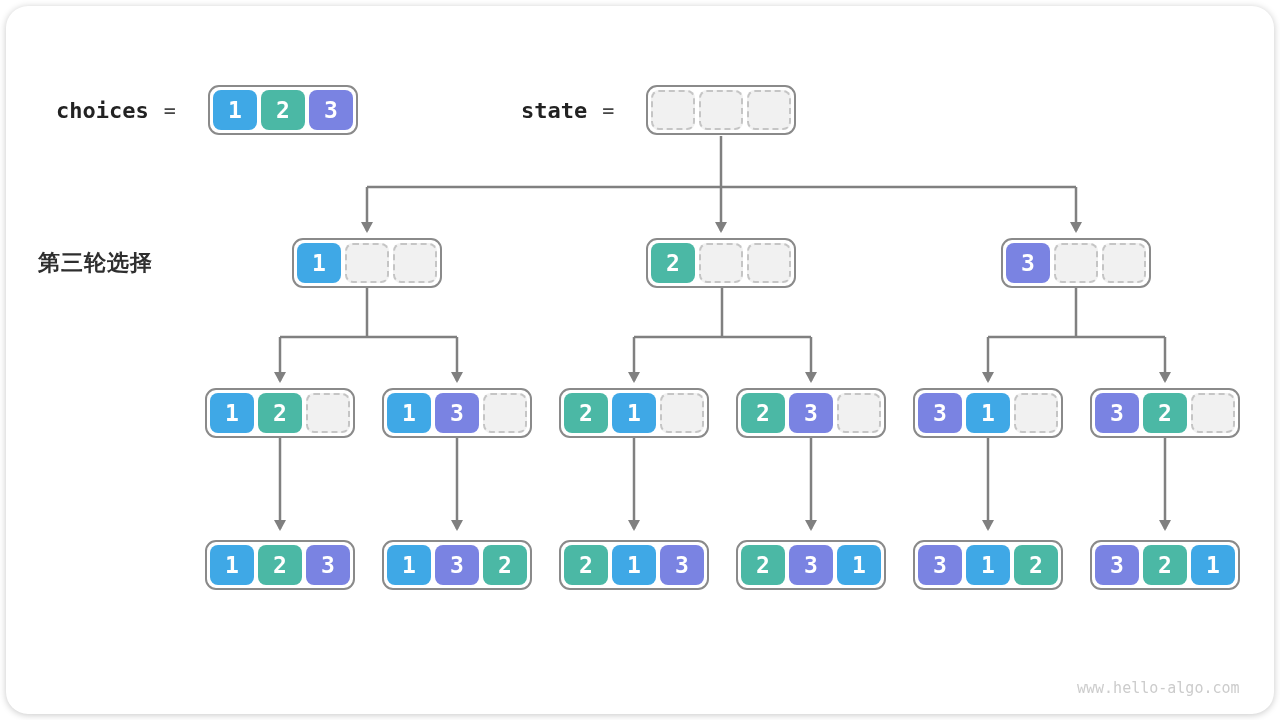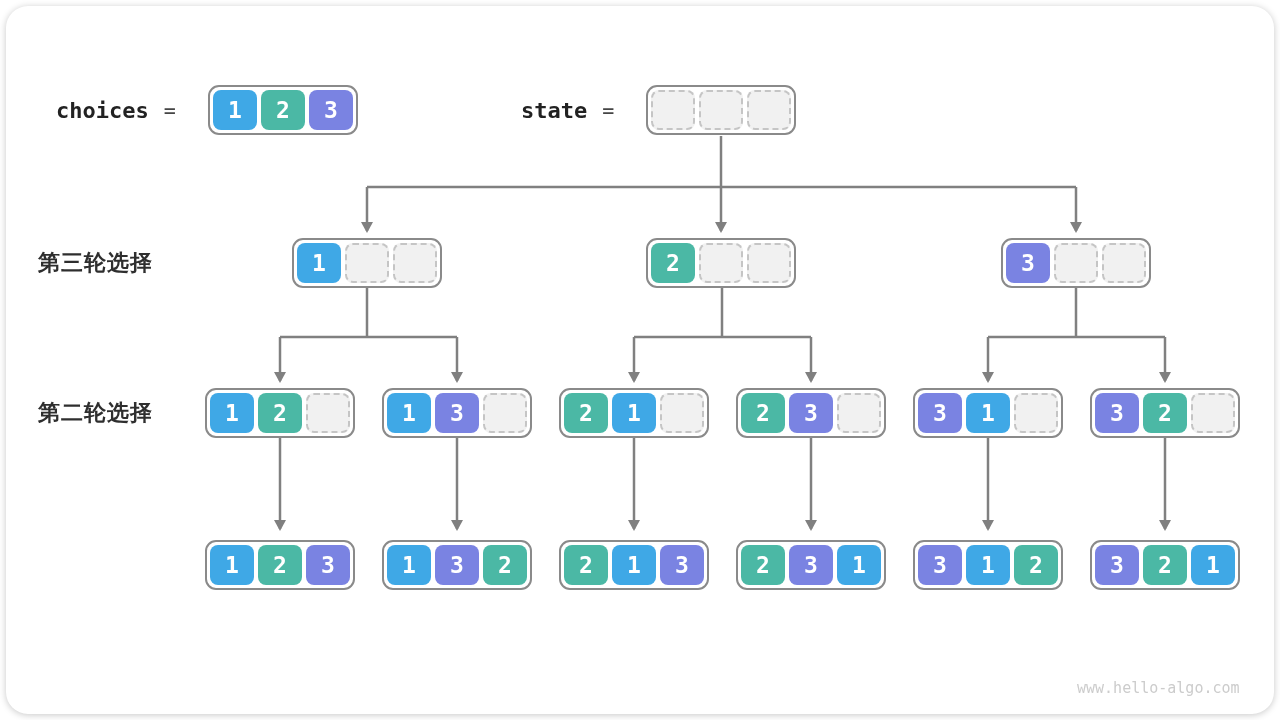--- a/index.html
+++ b/index.html
@@ -79,21 +79,20 @@
     <span class="name">state</span>
     <span class="eq">=</span>
   </div>
   <div class="node" style="left:646px;top:85px;">
         <div class="cell empty"></div>
         <div class="cell empty"></div>
         <div class="cell empty"></div>
       </div>
 
   <div class="round-label" style="top:238px;">第三轮选择</div>
-  <div class="round-label" style="top:388px;">第二轮选择</div>
 
   <div class="node" style="left:292px;top:238px;">
         <div class="cell" style="background: rgb(63, 168, 230);">1</div>
         <div class="cell empty"></div>
         <div class="cell empty"></div>
       </div>
   <div class="node" style="left:646px;top:238px;">
         <div class="cell" style="background: rgb(75, 184, 165);">2</div>
         <div class="cell empty"></div>
         <div class="cell empty"></div>

